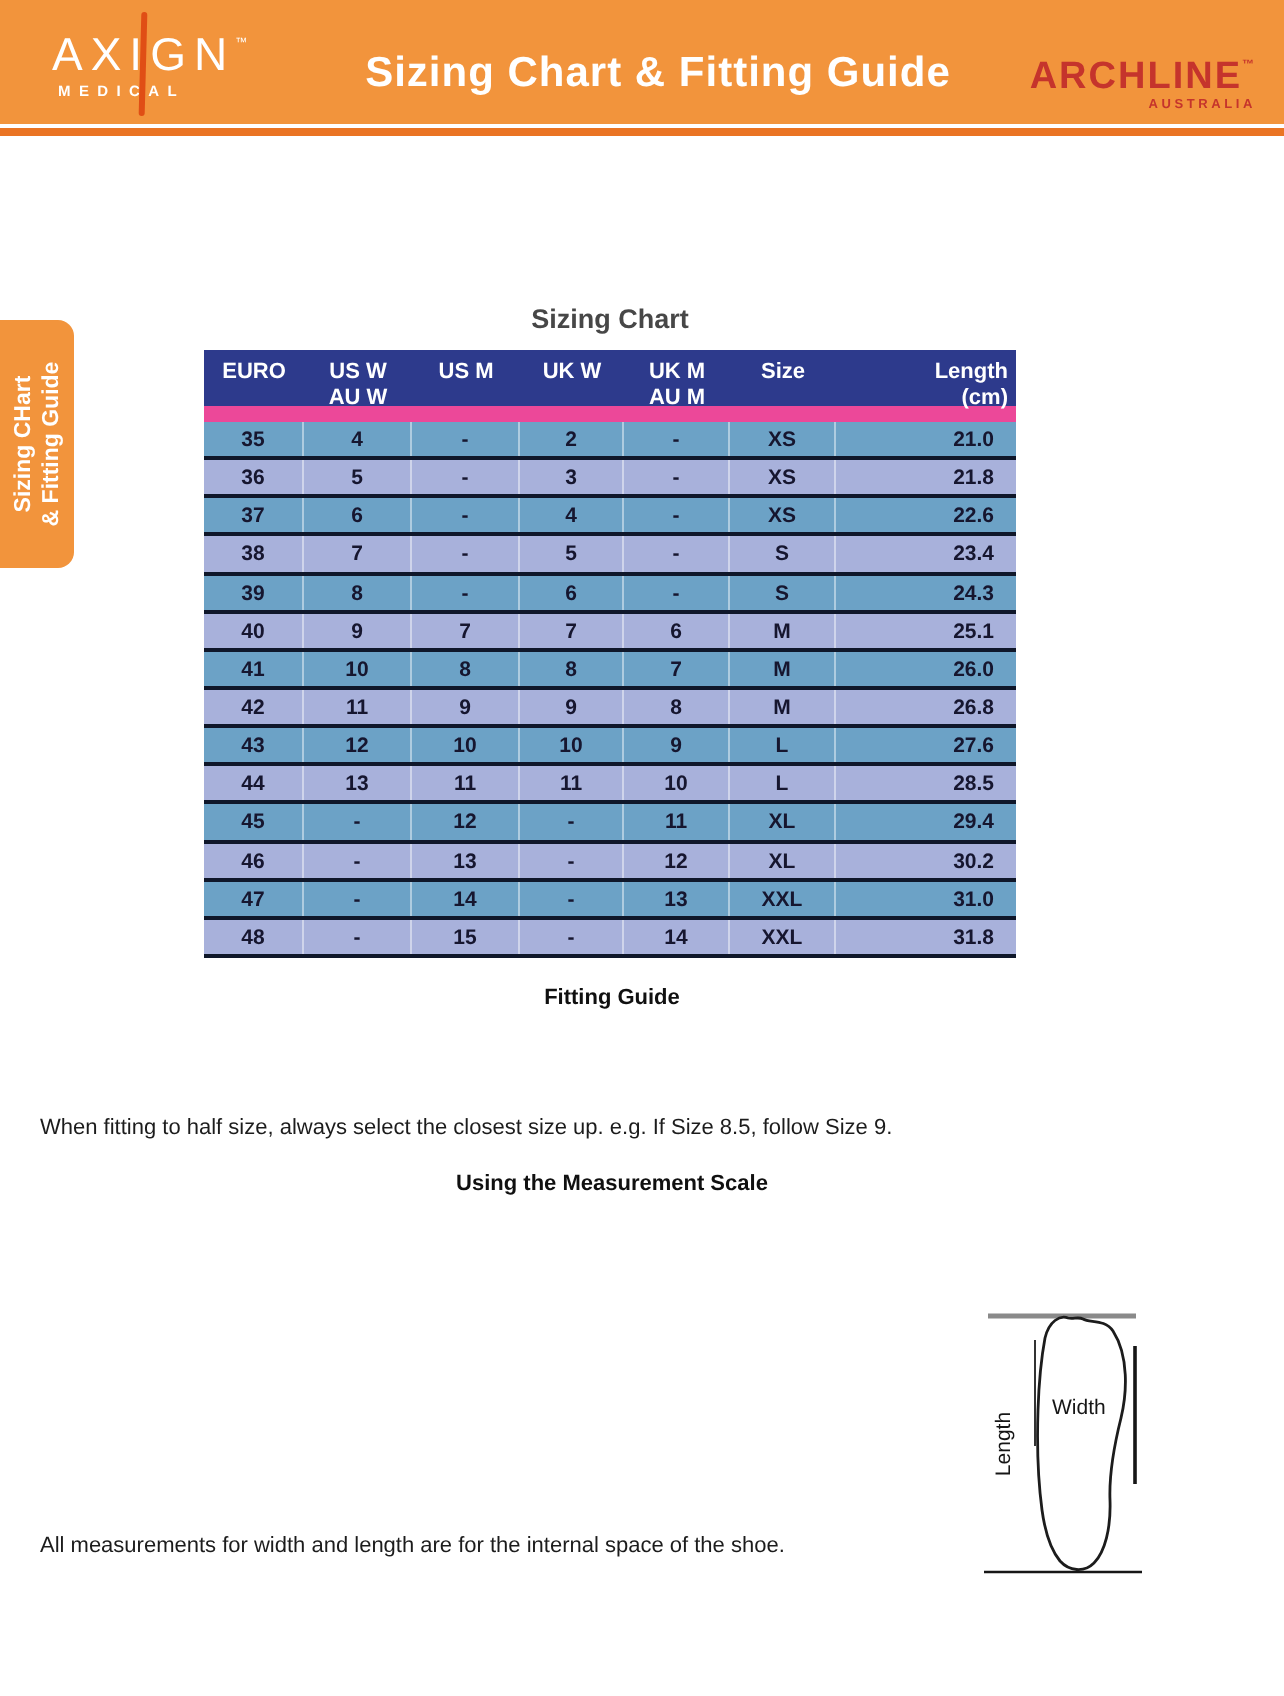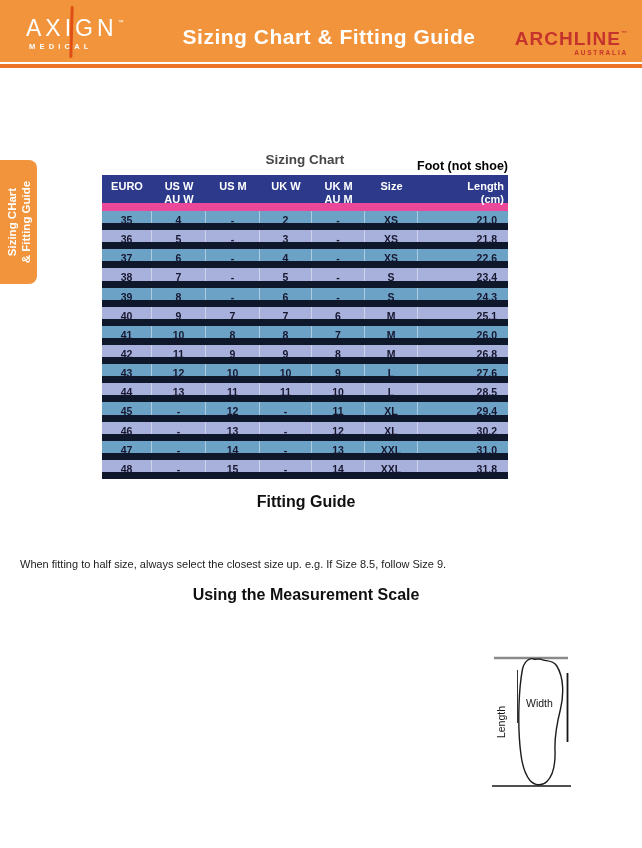--- a/index.html
+++ b/index.html
@@ -31,32 +31,32 @@
   
   .chart-title { position:absolute; left:102px; top:152px; width:406px; text-align:center;
     font-size:13.5px; font-weight:700; color:#474747; }
   .chart-note  { position:absolute; left:102px; top:159px; width:406px; text-align:right;
     font-size:12.5px; font-weight:700; color:#000; }
   .table { position:absolute; left:102px; top:175px; width:406px; }
   .thead { display:flex; background:var(--table_header_bg,#2D3A8C); height:36px;
     box-sizing:border-box; border-bottom:8px solid #ec4899; }
   .th { box-sizing:border-box; color:#fff; font-weight:700; font-size:11px; line-height:13px;
     padding-top:5px; text-align:center; }
-  .tr { display:flex; height:19.15px; box-sizing:border-box; border-bottom:7px solid #0f172a; }
+  .tr { display:flex; height:19.15px; box-sizing:border-box; border-bottom:2px solid #0f172a; }
   .blu { background:var(--row_blue,#6CA2C6); }
   .lav { background:var(--row_lavender,#A8B1DB); }
   .td { box-sizing:border-box; font-size:10.5px; font-weight:700; color:var(--row_text,#16162f);
     text-align:center; line-height:18px; border-right:1px solid rgba(255,255,255,.45); }
   .c0{width:50px}.c1{width:54px}.c2{width:54px}.c3{width:52px}.c4{width:53px}.c5{width:53px}
   .c6{width:90px; border-right:none;}
   .td.c6 { text-align:right; padding-right:11px; }
   .th.c6 { text-align:right; padding-right:4px; }
   
   .center-head { position:absolute; left:0; width:612px; margin:0; text-align:center;
-    font-size:16px; font-weight:700; color:#101010; }
+    font-size:11px; font-weight:700; color:#101010; }
   #fitting-head { top:493px; }
   #using-head { top:586px; }
   .para { position:absolute; left:20px; width:600px; font-size:11px; line-height:14px;
     color:#1c1c1c; white-space:pre-line; }
   #para-1 { top:519px; }
   #para-2 { top:557px; }
   #para-3 { top:611px; }
   #para-4 { top:639px; width:455px; }
   #para-5 { top:694px; width:455px; }
   #para-6 { top:766px; }
@@ -86,21 +86,20 @@
   <div class="header-strip"></div>
 
   <div class="side-tab">
     <div class="side-tab-text">
       <div>Sizing CHart</div>
       <div>&amp; Fitting Guide</div>
     </div>
   </div>
 
   <div class="chart-title">Sizing Chart</div>
-  <div class="chart-note">Foot (not shoe)</div>
   <div class="table">
     <div class="thead">
         <div class="th c0">
           <div>EURO</div>
           <div></div>
         </div>
         <div class="th c1">
           <div>US W</div>
           <div>AU W</div>
         </div>
@@ -252,20 +251,21 @@
           <div class="td c5">XXL</div>
           <div class="td c6">31.8</div>
         </div>
       </div>
   </div>
 
   <h2 class="center-head" id="fitting-head">Fitting Guide</h2>
   <div class="para" id="para-2">When fitting to half size, always select the closest size up. e.g. If Size 8.5, follow Size 9.</div>
 
   <h2 class="center-head" id="using-head">Using the Measurement Scale</h2>
+  <div class="para" id="para-6">All measurements for width and length are for the internal space of the shoe.</div>
 
   <svg class="foot-diagram" width="96" height="145" viewBox="0 0 96 145">
     <line x1="6" y1="8" x2="80" y2="8" stroke="#8a8a8a" stroke-width="2.4"></line>
     <line x1="4" y1="136" x2="83" y2="136" stroke="#161616" stroke-width="1.3"></line>
     <line x1="29.5" y1="20" x2="29.5" y2="73" stroke="#333" stroke-width="1"></line>
     <line x1="79.5" y1="23" x2="79.5" y2="92" stroke="#161616" stroke-width="1.8"></line>
     <path fill="#ffffff" stroke="#1c1c1c" stroke-width="1.4" stroke-linejoin="round" d="M 46 9
          C 42 7.5, 36.5 10.5, 34.5 19
          C 33 27, 31.5 40, 31 55
          C 30.5 70, 31 90, 33 105

